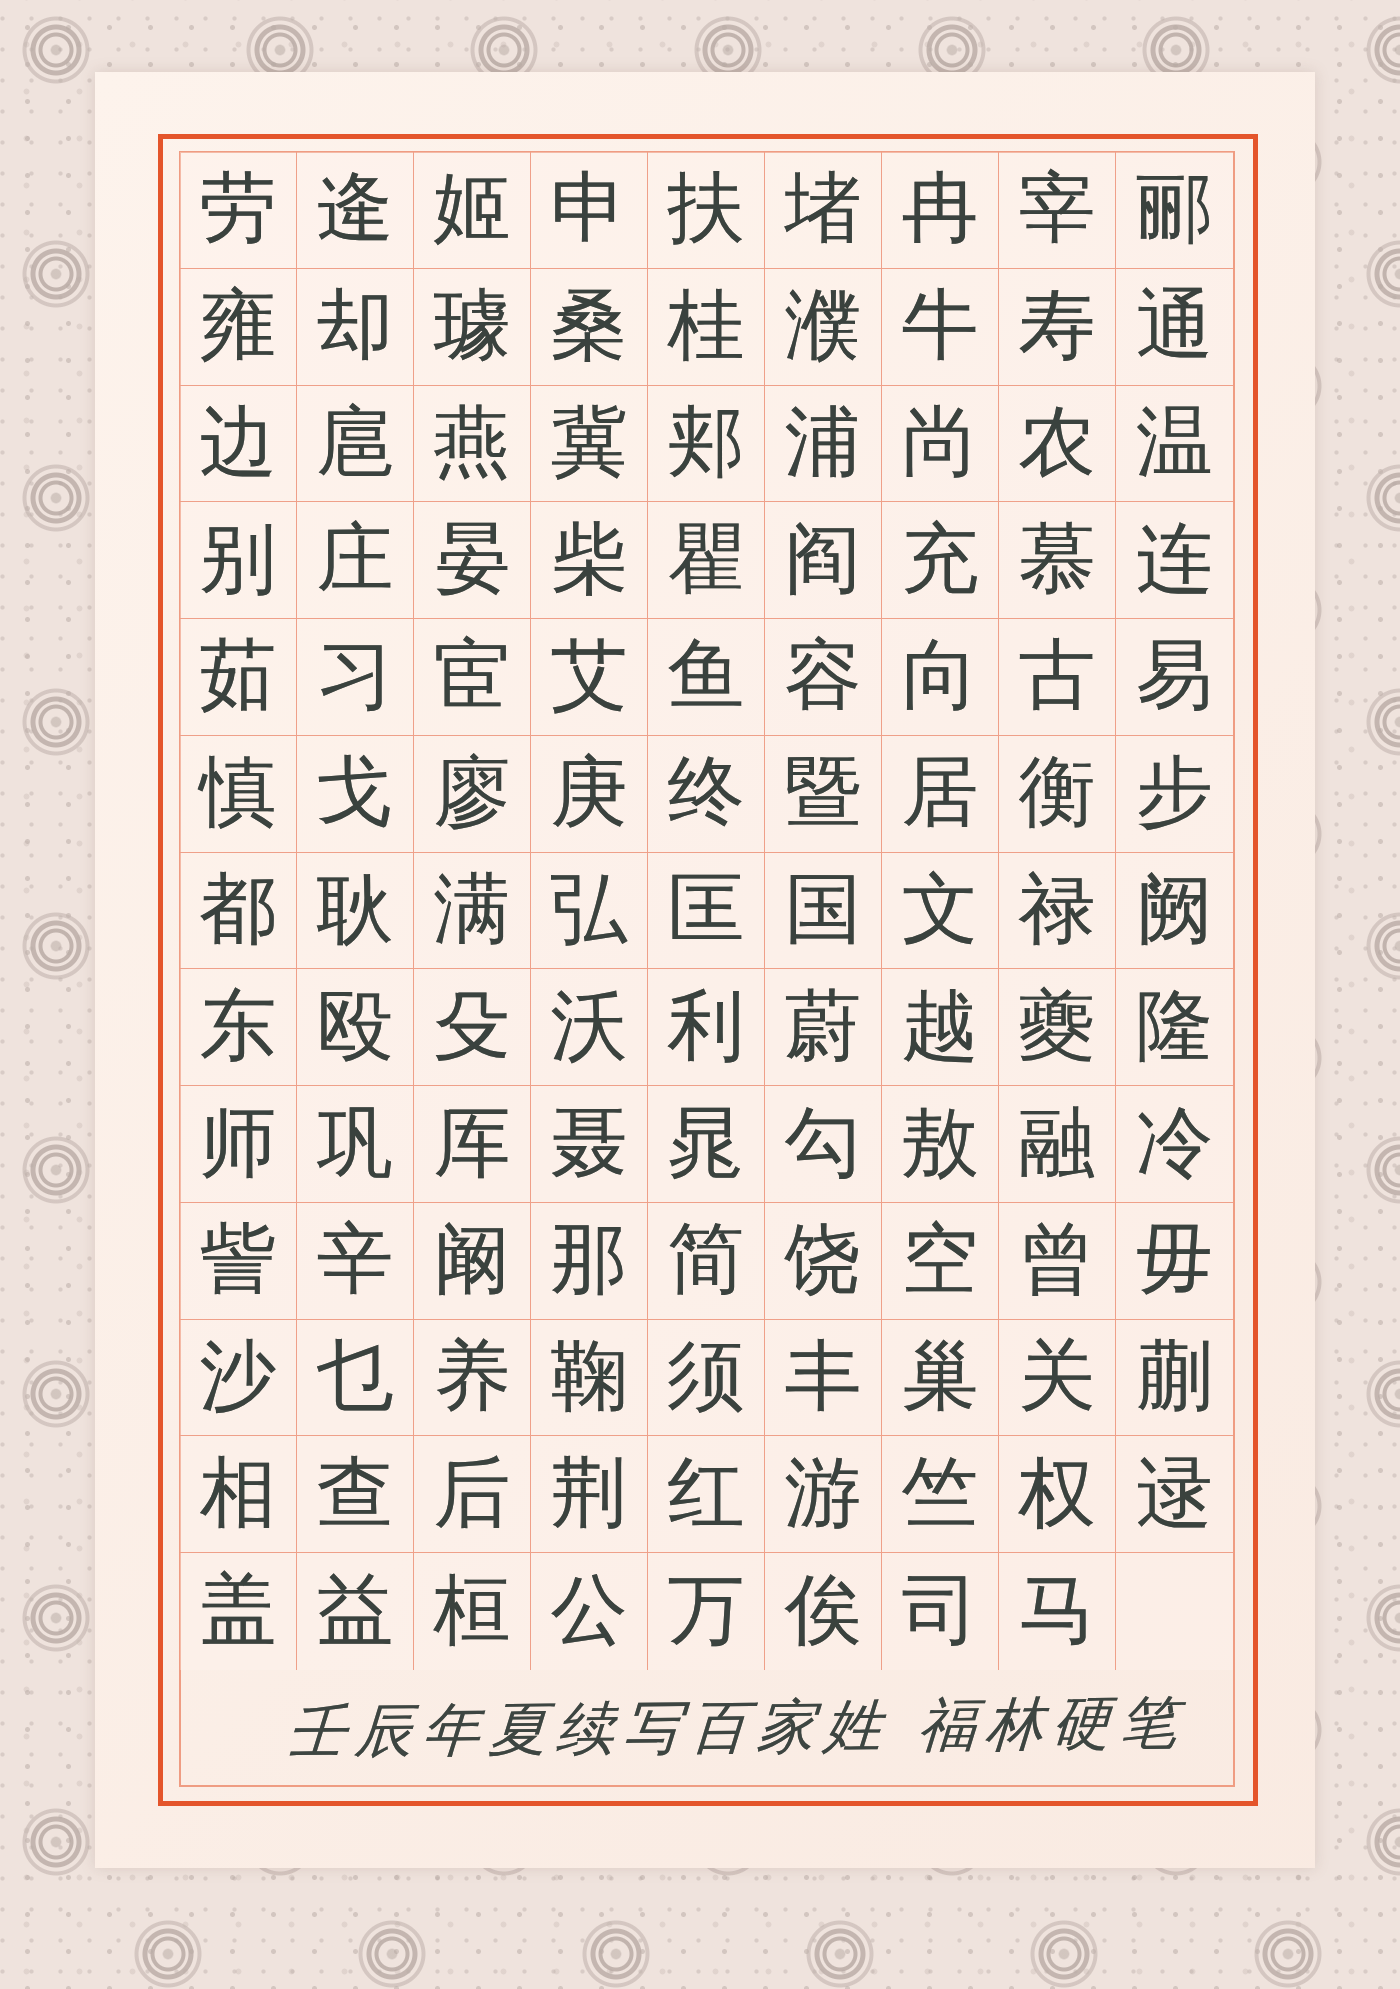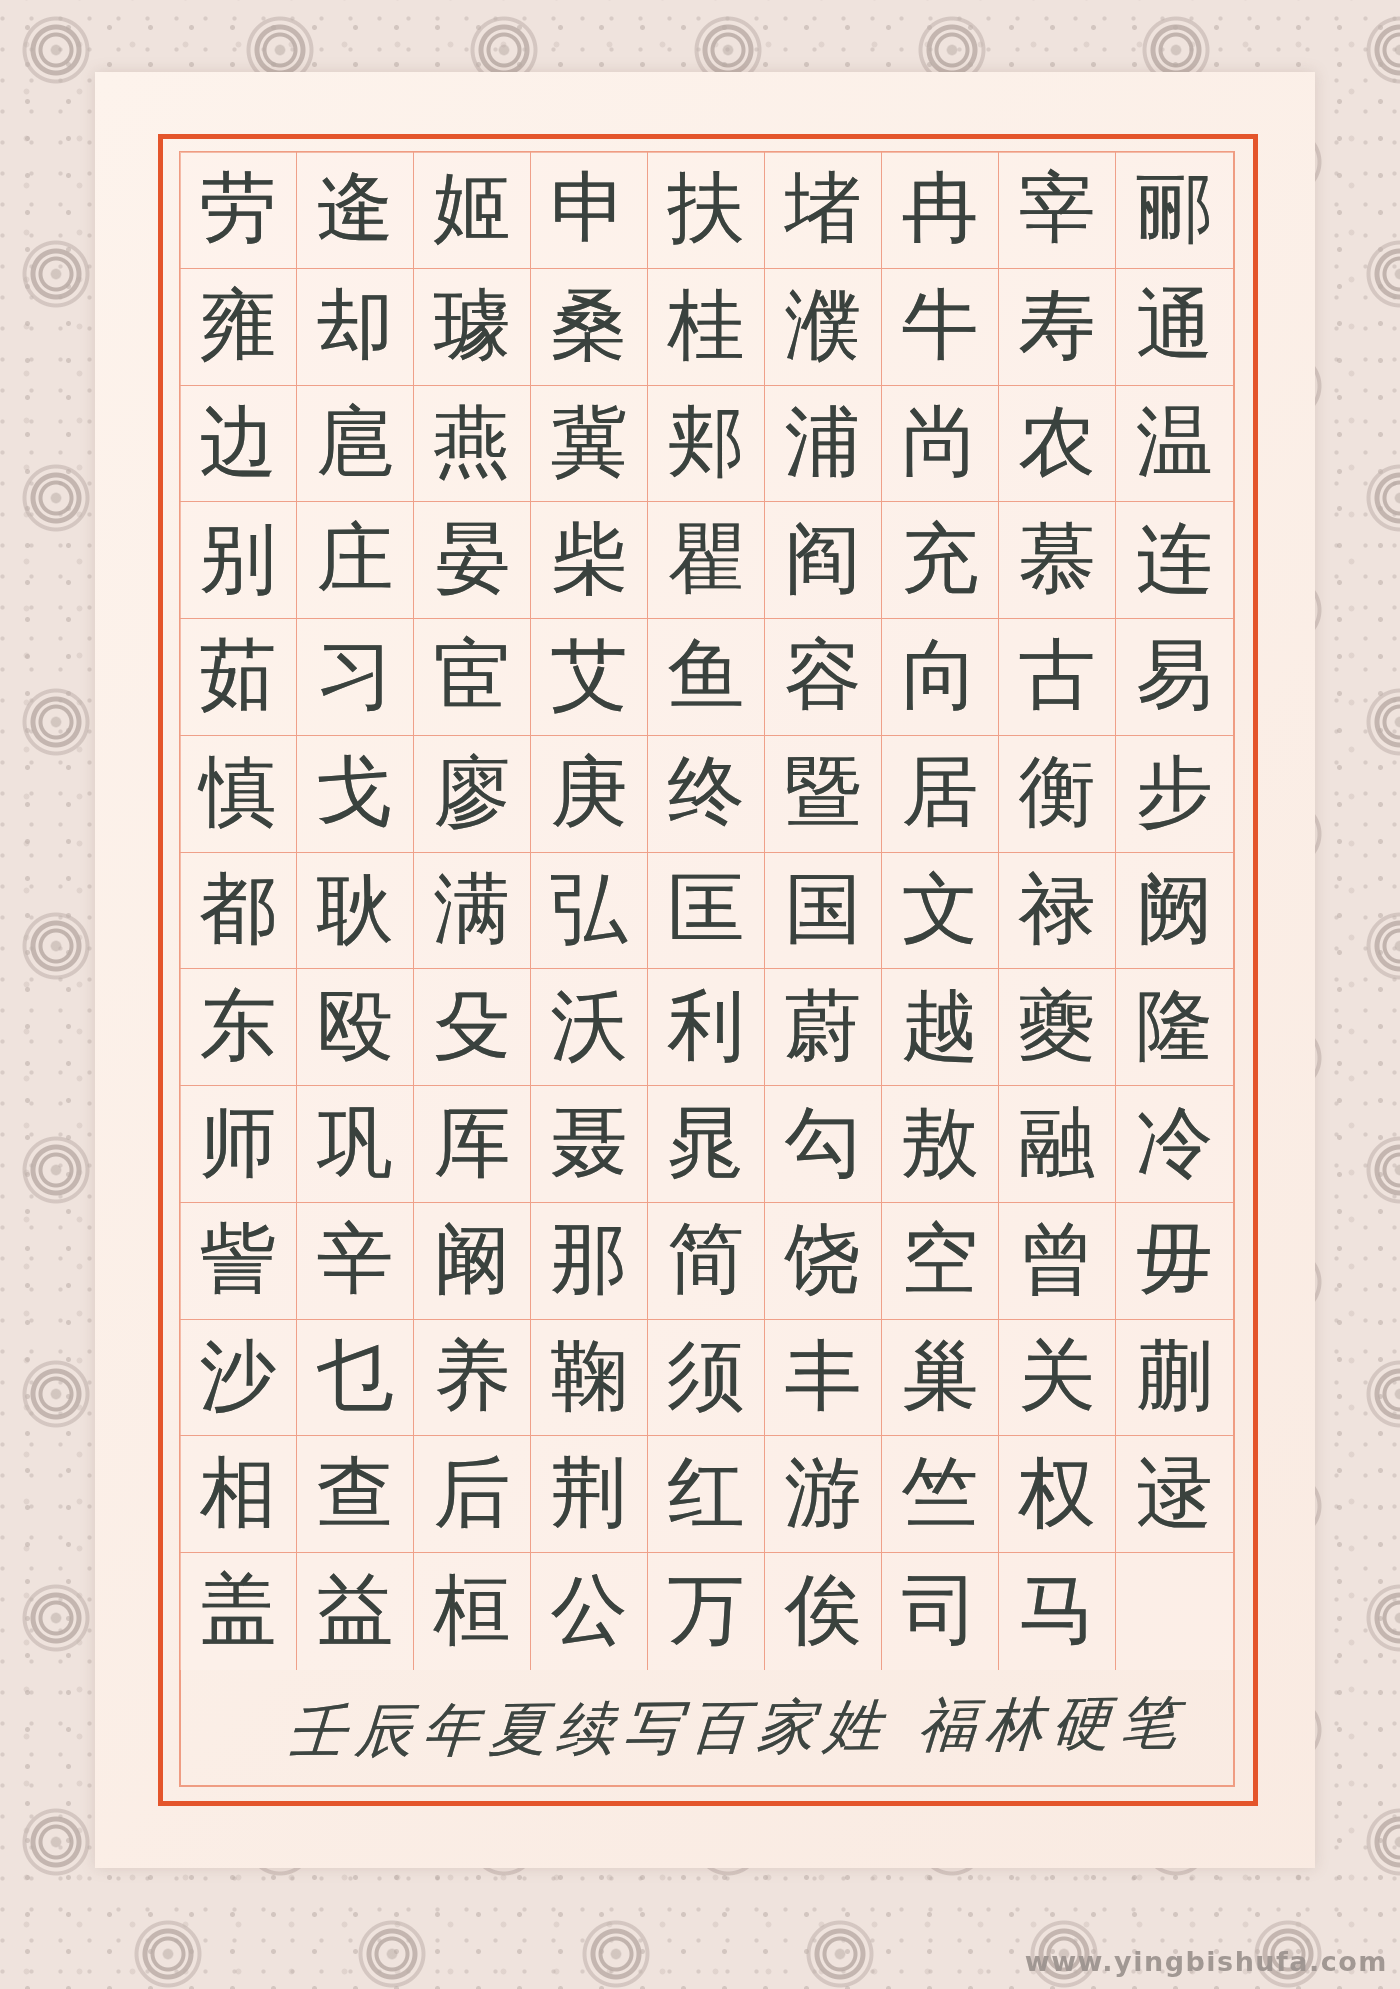--- a/index.html
+++ b/index.html
@@ -435,15 +435,14 @@
       <div class="cell last-row">
         <span class="hanzi">马</span>
       </div>
       <div class="cell last-row"></div>
     </div>
 
   <div class="colophon">
     <span class="colophon-text">壬辰年夏续写百家姓 福林硬笔</span>
   </div>
 
-  <div class="watermark">www.yingbishufa.com</div>
 
 </div>
 
 </body></html>

